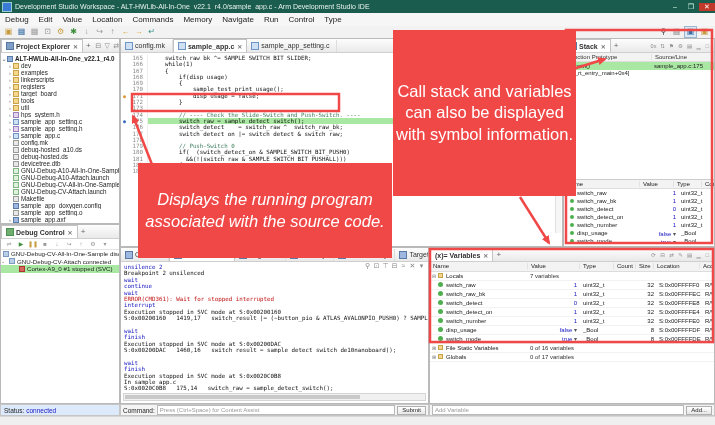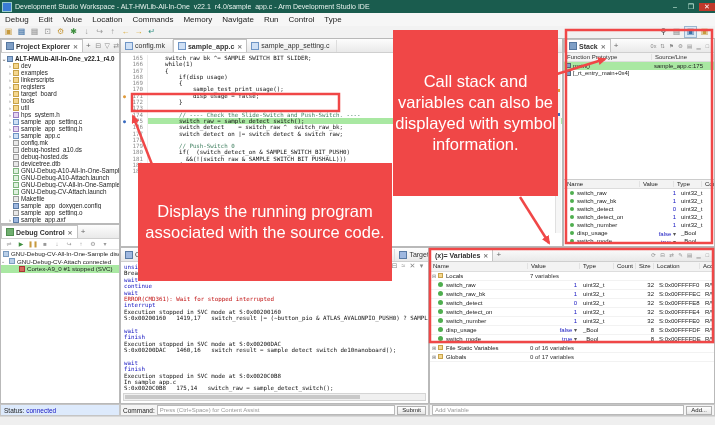--- a/index.html
+++ b/index.html
@@ -854,22 +854,22 @@
       <input class="seginput" placeholder="Press (Ctrl+Space) for Content Assist" style="">
       <button class="segbtn">Submit</button>
     </div>
     <div class="seg seg3">
       <input class="seginput" placeholder="Add Variable" style="">
       <button class="segbtn">Add...</button>
     </div>
   </div>
   <div class="bottomstrip"></div>
 
-  <div class="note" style="left:138px;top:163px;width:254px;height:118px;">Displays the running program associated with the source code.</div>
-  <div class="note" style="left:393px;top:30px;width:165px;height:166px;">Call stack and variables can also be displayed with symbol information.</div>
+  <div class="note" style="left:138px;top:163px;width:254px;height:95px;font-style:italic;">Displays the running program associated with the source code.</div>
+  <div class="note" style="left:393px;top:30px;width:183px;height:166px;">Call stack and variables can also be displayed with symbol information.</div>
 
   <svg id="anno" viewBox="0 0 715 425">
     <defs>
       <marker id="ah" orient="auto" markerUnits="userSpaceOnUse" markerWidth="9" markerHeight="8" refX="7" refY="4">
         <path d="M0,0 L9,4 L0,8 z" fill="#f04747"></path>
       </marker>
     </defs>
     <rect x="132" y="94" width="207" height="17" fill="none" stroke="#f04747" stroke-width="2.5"></rect>
     <rect x="566" y="30" width="146" height="213" fill="none" stroke="#f04747" stroke-width="2.5"></rect>
     <rect x="430" y="249" width="283" height="93" fill="none" stroke="#f04747" stroke-width="2.5"></rect>

